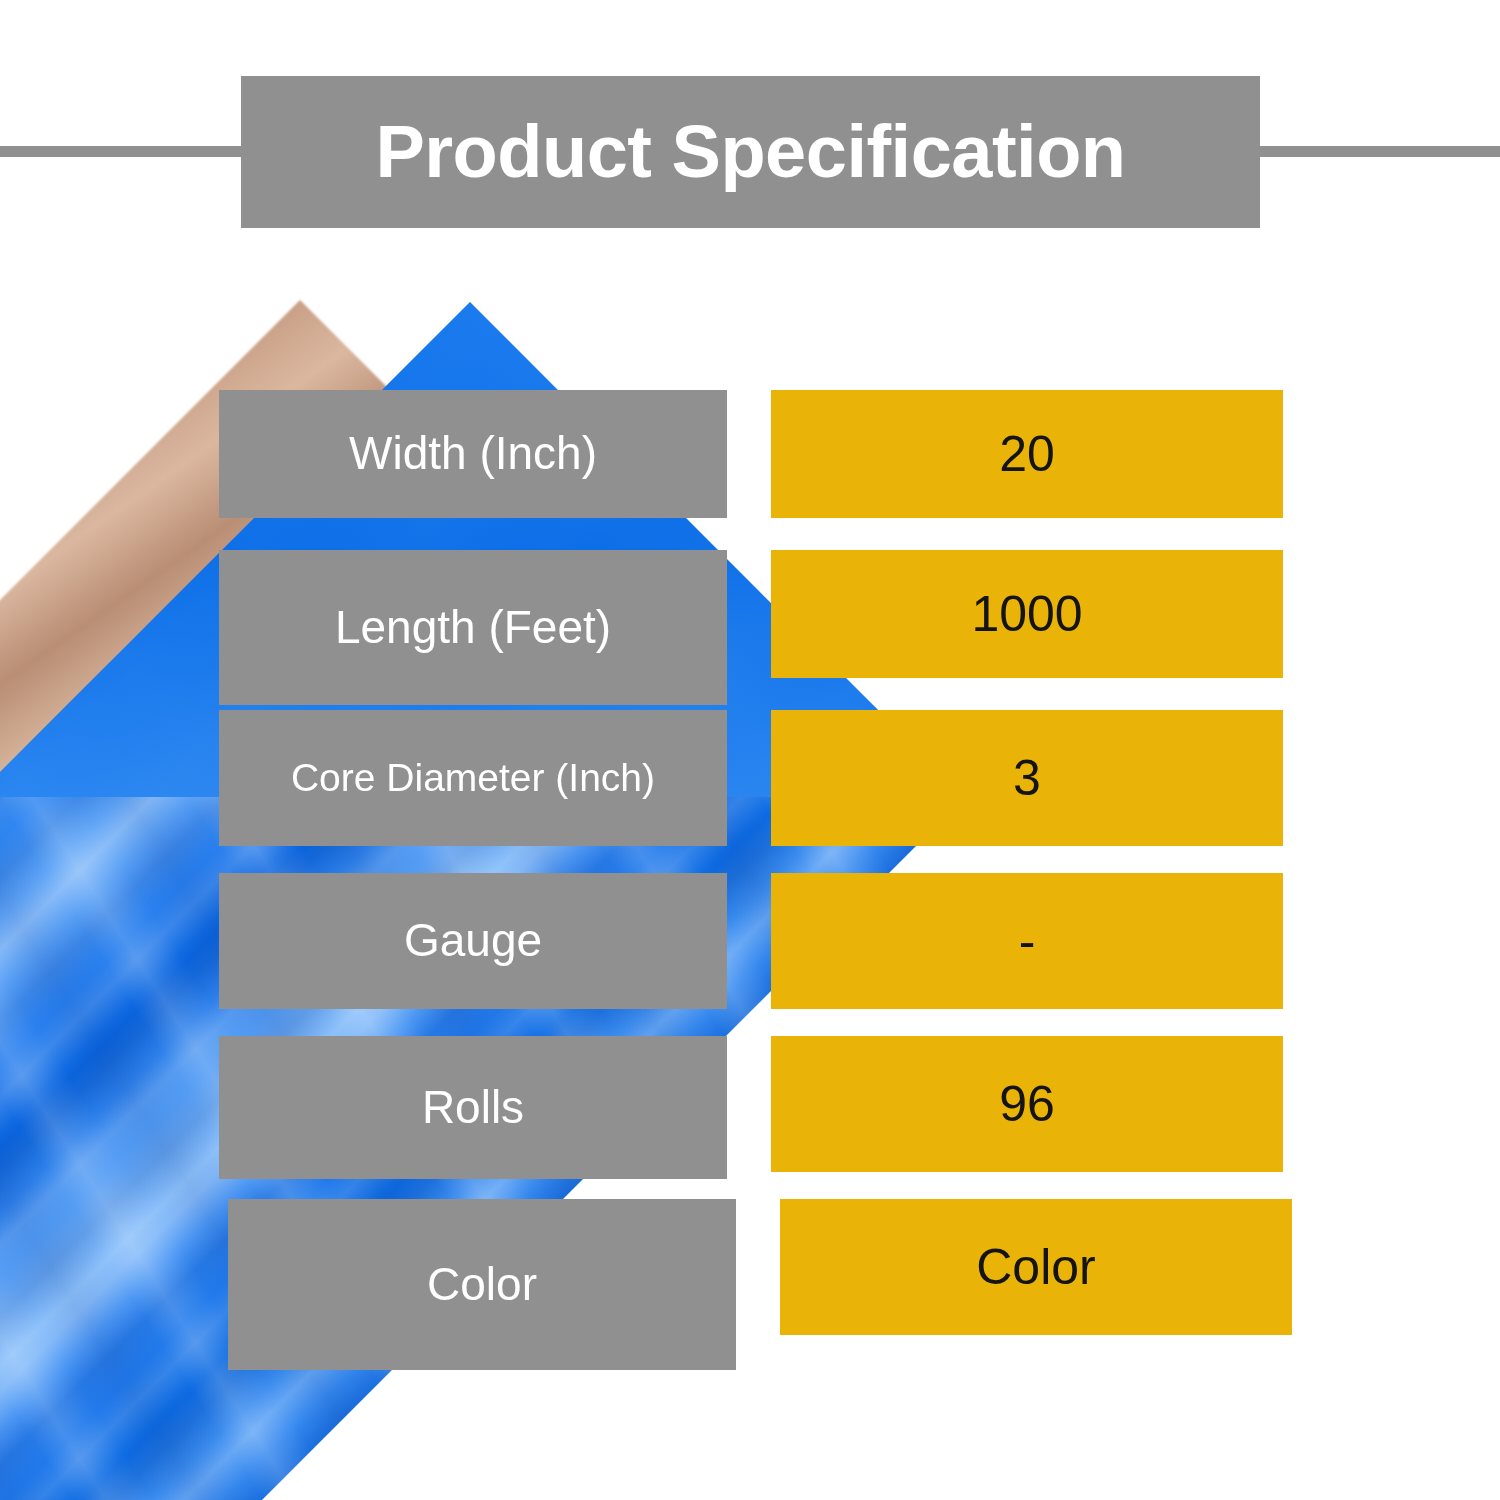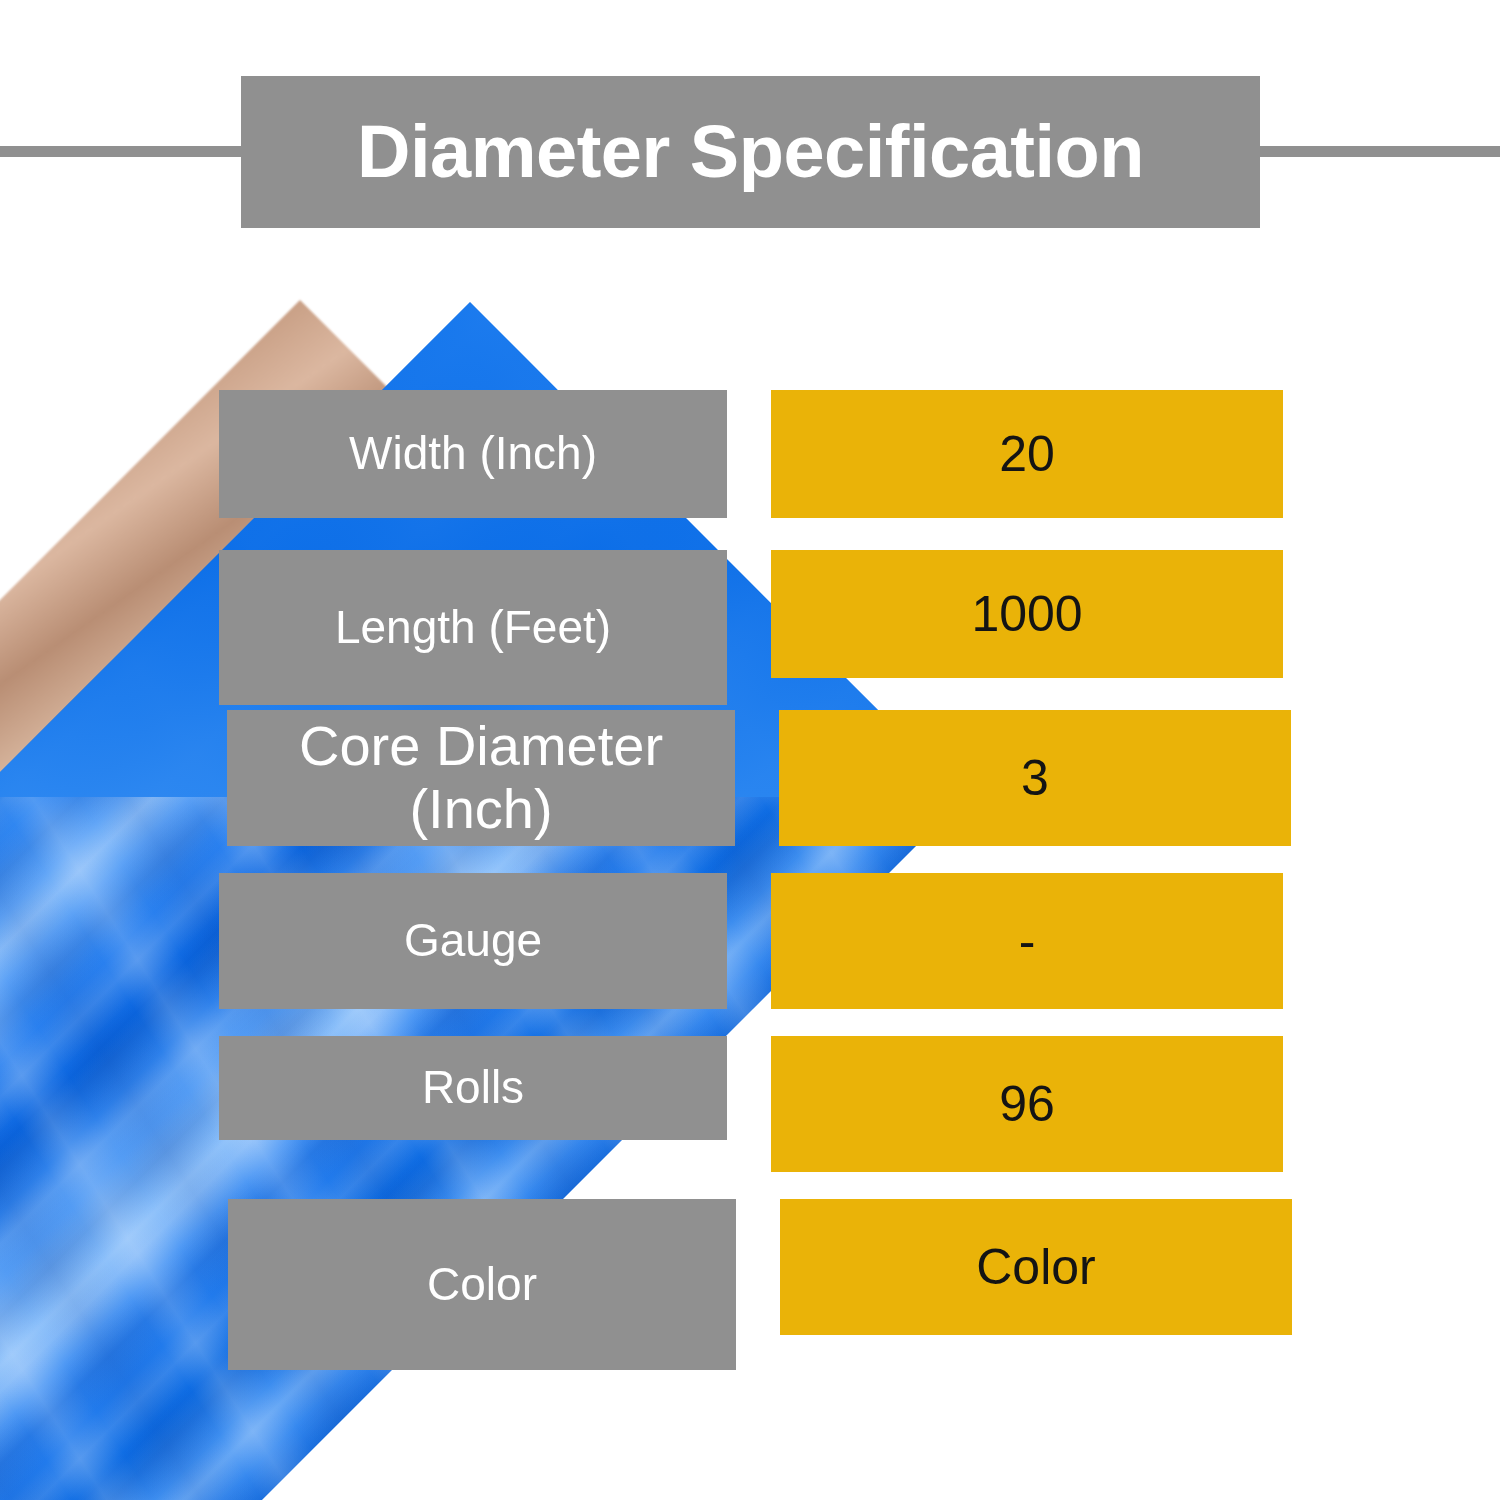--- a/index.html
+++ b/index.html
@@ -157,39 +157,39 @@
     color: #141414;
     display: flex;
     align-items: center;
     justify-content: center;
     text-align: center;
     font-size: 50px;
     font-weight: 400;
     line-height: 1.1;
     box-sizing: border-box;
   }
-  .spec-label.two-line { font-size: 56px; margin-left: 8px; }
+  .spec-label.two-line { font-size: 39px; }
 </style>
 </head>
 <body>
 
 <div id="canvas">
 
   <div class="photo">
     <div class="core-sleeve"></div>
     <div class="roll">
       <div class="roll-sheen"></div>
     </div>
     <div class="roll-top-face"></div>
   </div>
 
   <div class="header-rule left"></div>
   <div class="header-rule right"></div>
   <div class="header-banner">
-    <span class="header-title">Diameter Specification</span>
+    <span class="header-title">Product Specification</span>
   </div>
 
   <div class="spec-row" style="top:390px;">
     <div class="spec-label" style="height:128px;">Width (Inch)</div>
     <div class="spec-gap"></div>
     <div class="spec-value" style="height:128px;">20</div>
   </div>
 
   <div class="spec-row" style="top:550px;">
     <div class="spec-label" style="height:155px;">Length (Feet)</div>
@@ -203,21 +203,21 @@
     <div class="spec-value" style="height:136px;">3</div>
   </div>
 
   <div class="spec-row" style="top:873px;">
     <div class="spec-label" style="height:136px;">Gauge</div>
     <div class="spec-gap"></div>
     <div class="spec-value" style="height:136px;">-</div>
   </div>
 
   <div class="spec-row" style="top:1036px;">
-    <div class="spec-label" style="height:104px;">Rolls</div>
+    <div class="spec-label" style="height:143px;">Rolls</div>
     <div class="spec-gap"></div>
     <div class="spec-value" style="height:136px;">96</div>
   </div>
 
   <div class="spec-row" style="top:1199px;">
     <div class="spec-label" style="height:171px;margin-left:9px;">Color</div>
     <div class="spec-gap"></div>
     <div class="spec-value" style="height:136px;">Color</div>
   </div>
 

